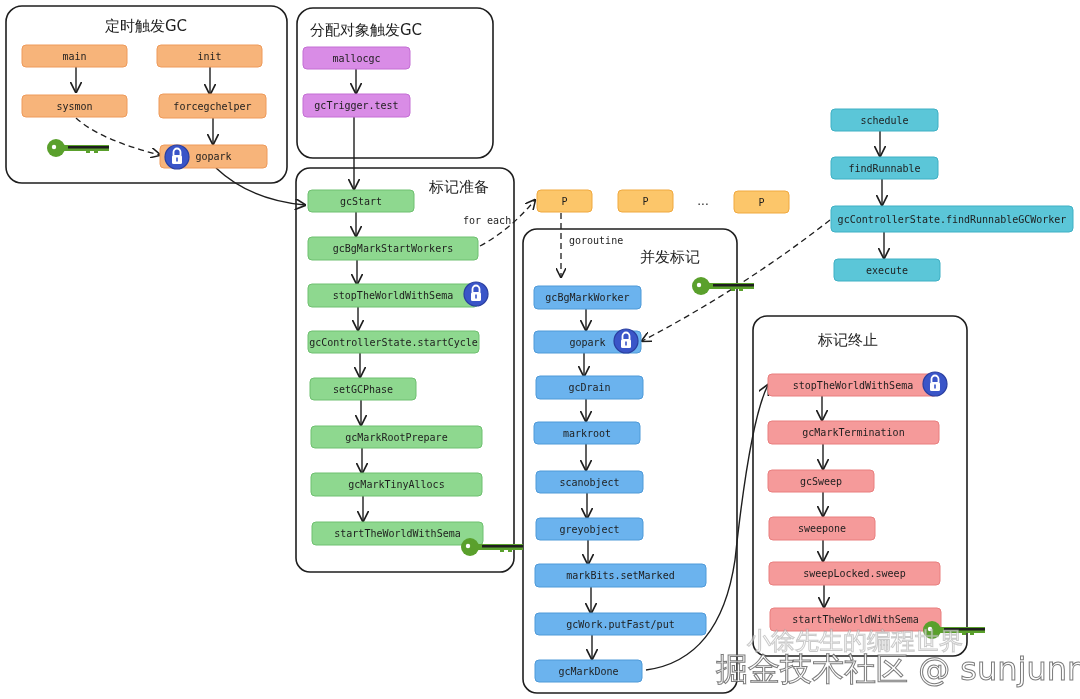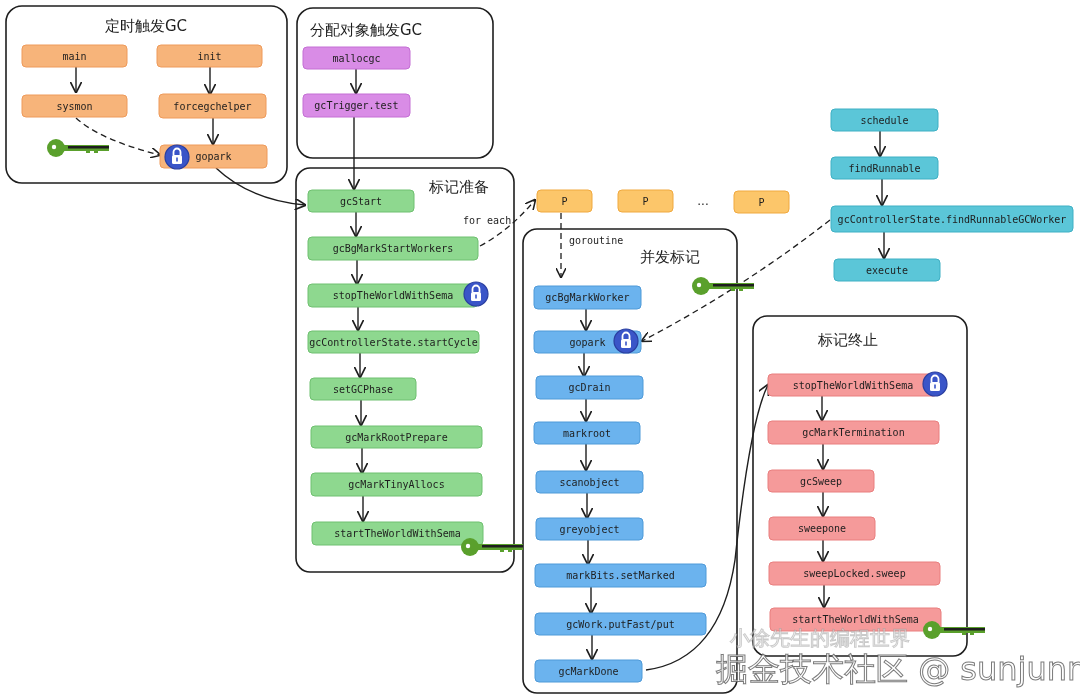--- a/index.html
+++ b/index.html
@@ -8,21 +8,21 @@
   .group-box { fill: #ffffff; stroke: #1e1e1e; stroke-width: 1.6; }
   .group-title { font-family: "DejaVu Sans", sans-serif; font-size: 15px; fill: #1e1e1e; }
   .node-rect { stroke-width: 1; }
   .node-text { font-family: "DejaVu Sans Mono", monospace; font-size: 10px; fill: #1e1e1e; }
   .edge { stroke: #1e1e1e; stroke-width: 1.4; fill: none; }
   .edge-dash { stroke: #1e1e1e; stroke-width: 1.3; fill: none; stroke-dasharray: 6 4; }
   .edge-label { font-family: "DejaVu Sans Mono", monospace; font-size: 10px; fill: #1e1e1e; }
   .ellipsis { font-family: "DejaVu Sans", sans-serif; font-size: 12px; fill: #1e1e1e; }
   .watermark { position: absolute; font-family: "DejaVu Sans", sans-serif; color: rgba(255,255,255,0.85);
     -webkit-text-stroke: 1px rgba(90,90,90,0.8); white-space: nowrap; }
-  #wm1 { left: 730px; top: 625px; font-size: 20px; color: rgba(255,255,255,0.55); -webkit-text-stroke: 1px rgba(150,150,150,0.5); }
+  #wm1 { left: 747px; top: 625px; font-size: 24px; color: rgba(255,255,255,0.55); -webkit-text-stroke: 1px rgba(150,150,150,0.5); }
   #wm2 { left: 716px; top: 648px; font-size: 32px; }
 </style>
 </head>
 <body>
 
 <svg id="stage" width="1080" height="699" viewBox="0 0 1080 699" xmlns="http://www.w3.org/2000/svg">
   <defs>
     <marker id="arrow" viewBox="0 0 10 10" refX="9" refY="5" markerWidth="8" markerHeight="8" orient="auto-start-reverse">
       <path d="M0,0 L10,5 L0,10" fill="none" stroke="#1e1e1e" stroke-width="1.5"></path>
     </marker>

